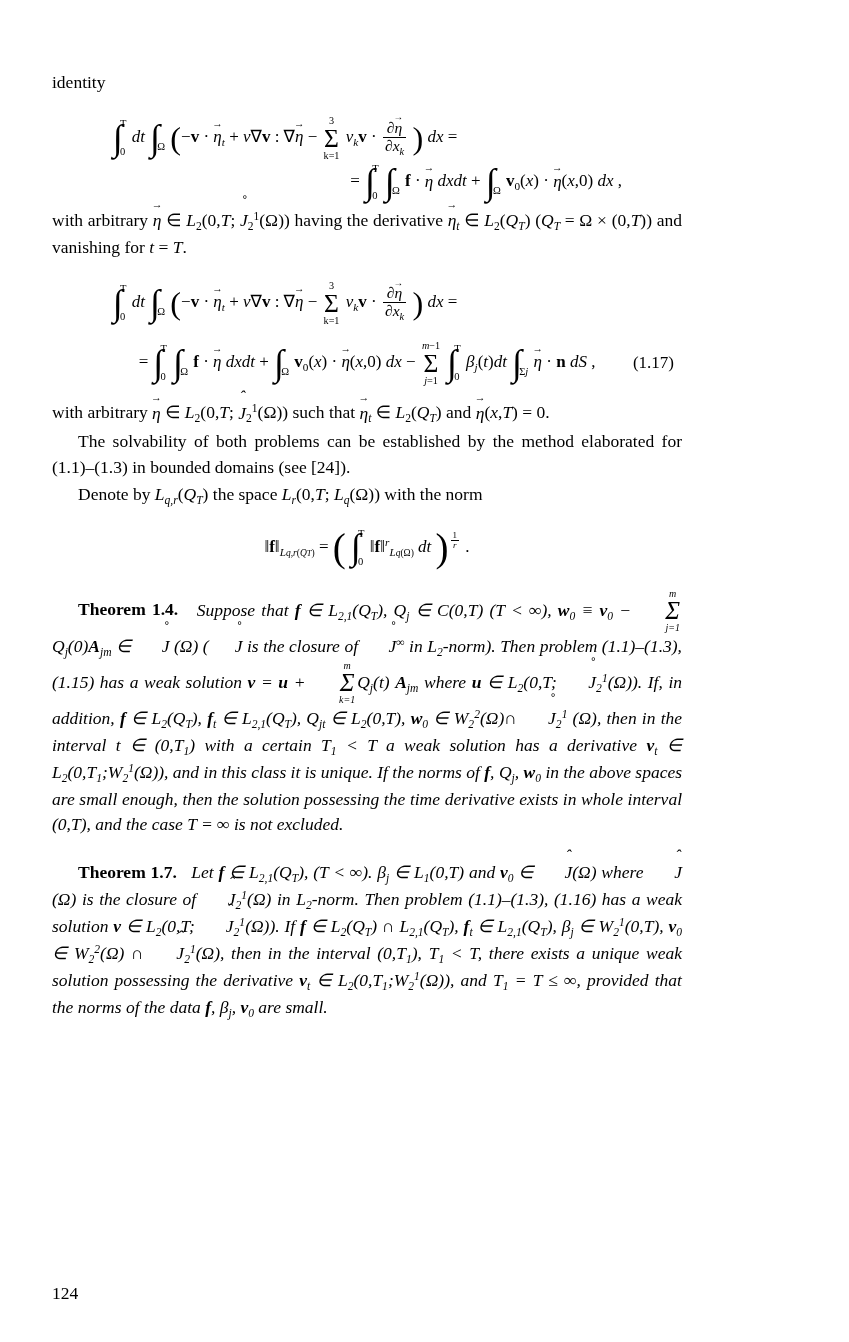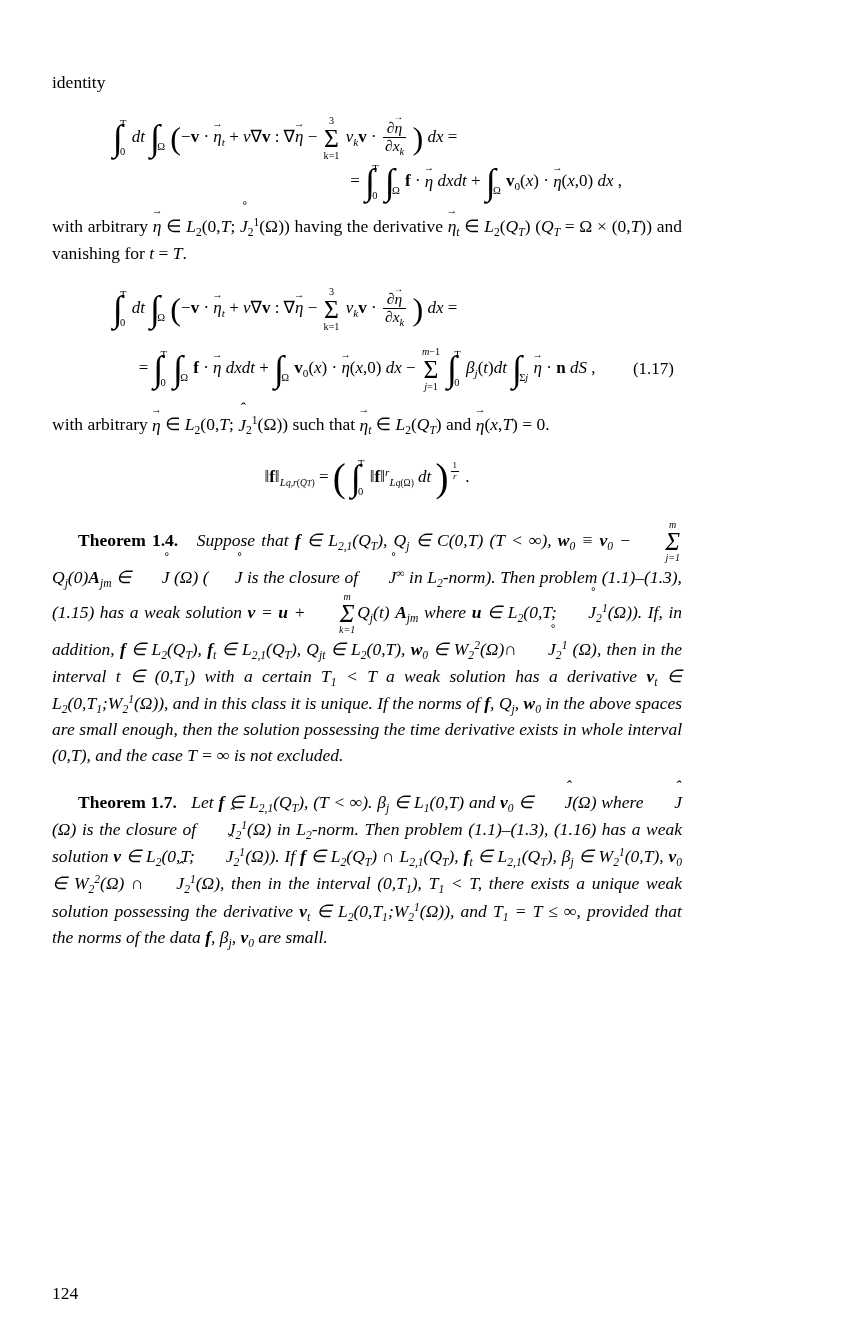--- a/index.html
+++ b/index.html
@@ -23,21 +23,21 @@
     padding: 70px 52px 0 52px;
   }
   .body-text {
     font-size: 17.5px;
     line-height: 1.45;
     text-align: justify;
     margin: 0;
   }
   .indent { text-indent: 26px; }
   .para { margin-top: 2px; }
-  .gap-top { margin-top: 20px; }
+  .gap-top { margin-top: 14px; }
 
   
   .display {
     text-align: center;
     font-size: 17px;
     margin: 14px 0 14px 0;
     position: relative;
   }
   .display-left {
     text-align: left;
@@ -240,21 +240,27 @@
       <span class="intg"><span class="intsym">∫</span><span class="intlim"><span class="only">Σ<span class="it">j</span></span></span></span>
       <span class="vec"><span class="it">η</span></span> · <span class="bf">n</span> <span class="it">dS</span> ,
     </span>
     <span class="eqno">(1.17)</span>
   </div>
 
   <p class="body-text gap-top">
     with arbitrary <span class="vec it">η</span> ∈ <span class="it">L</span><span class="sub2">2</span>(0,<span class="it">T</span>; <span class="hatv it">J</span><span class="sub2">2</span><span class="sup2">1</span>(Ω)) such that <span class="vec it">η</span><span class="sub2 it">t</span> ∈ <span class="it">L</span><span class="sub2">2</span>(<span class="it">Q</span><span class="sub2 it">T</span>) and <span class="vec it">η</span>(<span class="it">x</span>,<span class="it">T</span>) = 0.
   </p>
 
-
+  <p class="body-text indent para">
+    The solvability of both problems can be established by the method elaborated for (1.1)–(1.3) in bounded domains (see [24]).
+  </p>
+
+  <p class="body-text indent para">
+    Denote by <span class="it">L</span><span class="sub2 it">q,r</span>(<span class="it">Q</span><span class="sub2 it">T</span>) the space <span class="it">L</span><span class="sub2 it">r</span>(0,<span class="it">T</span>; <span class="it">L</span><span class="sub2 it">q</span>(Ω)) with the norm
+  </p>
 
   <div class="display" style="margin-top:22px;">
     <span class="mathline">
       ‖<span class="bf">f</span>‖<span class="sub2"><span class="it">L</span><span style="font-size:0.85em"><span class="it">q,r</span>(<span class="it">Q</span><span style="font-size:0.9em" class="it">T</span>)</span></span>
       =
       <span class="paren-huge">(</span>
       <span class="intg"><span class="intsym">∫</span><span class="intlim"><span class="up">T</span><span class="dn">0</span></span></span>
       ‖<span class="bf">f</span>‖<span class="sup2 it">r</span><span class="sub2"><span class="it">L</span><span style="font-size:0.85em"><span class="it">q</span>(Ω)</span></span> <span class="it">dt</span>
       <span class="paren-huge">)</span><span class="sup2"><span class="frac" style="vertical-align:-0.3em;font-size:0.8em"><span class="num">1</span><span class="den it">r</span></span></span> .
     </span>

